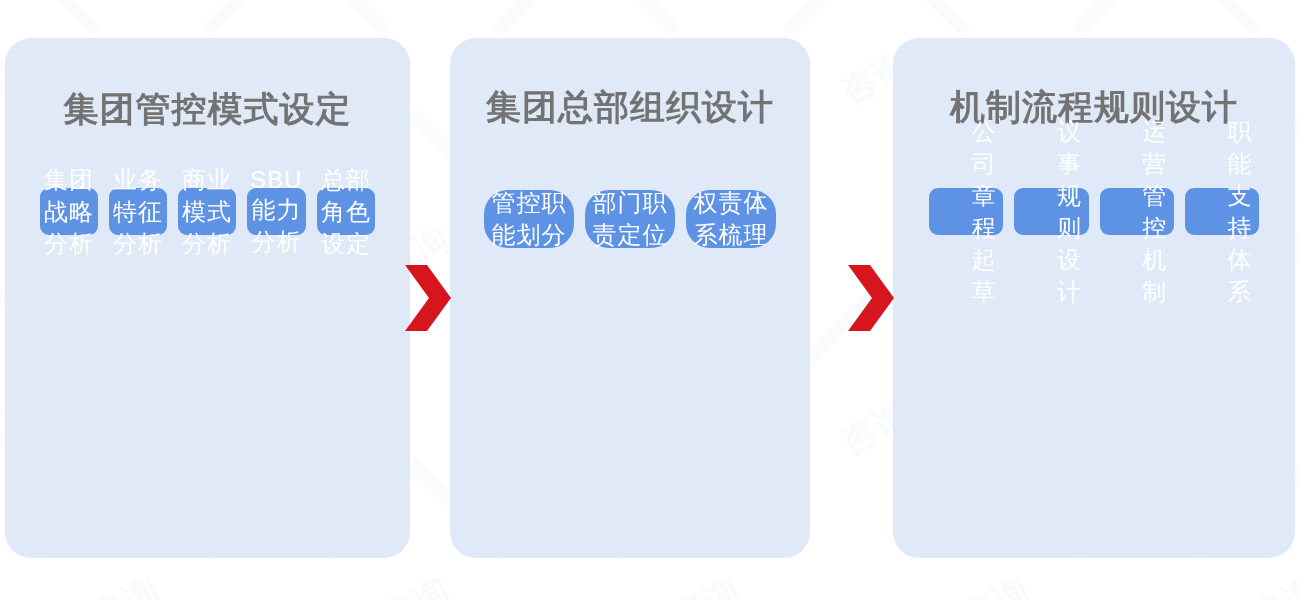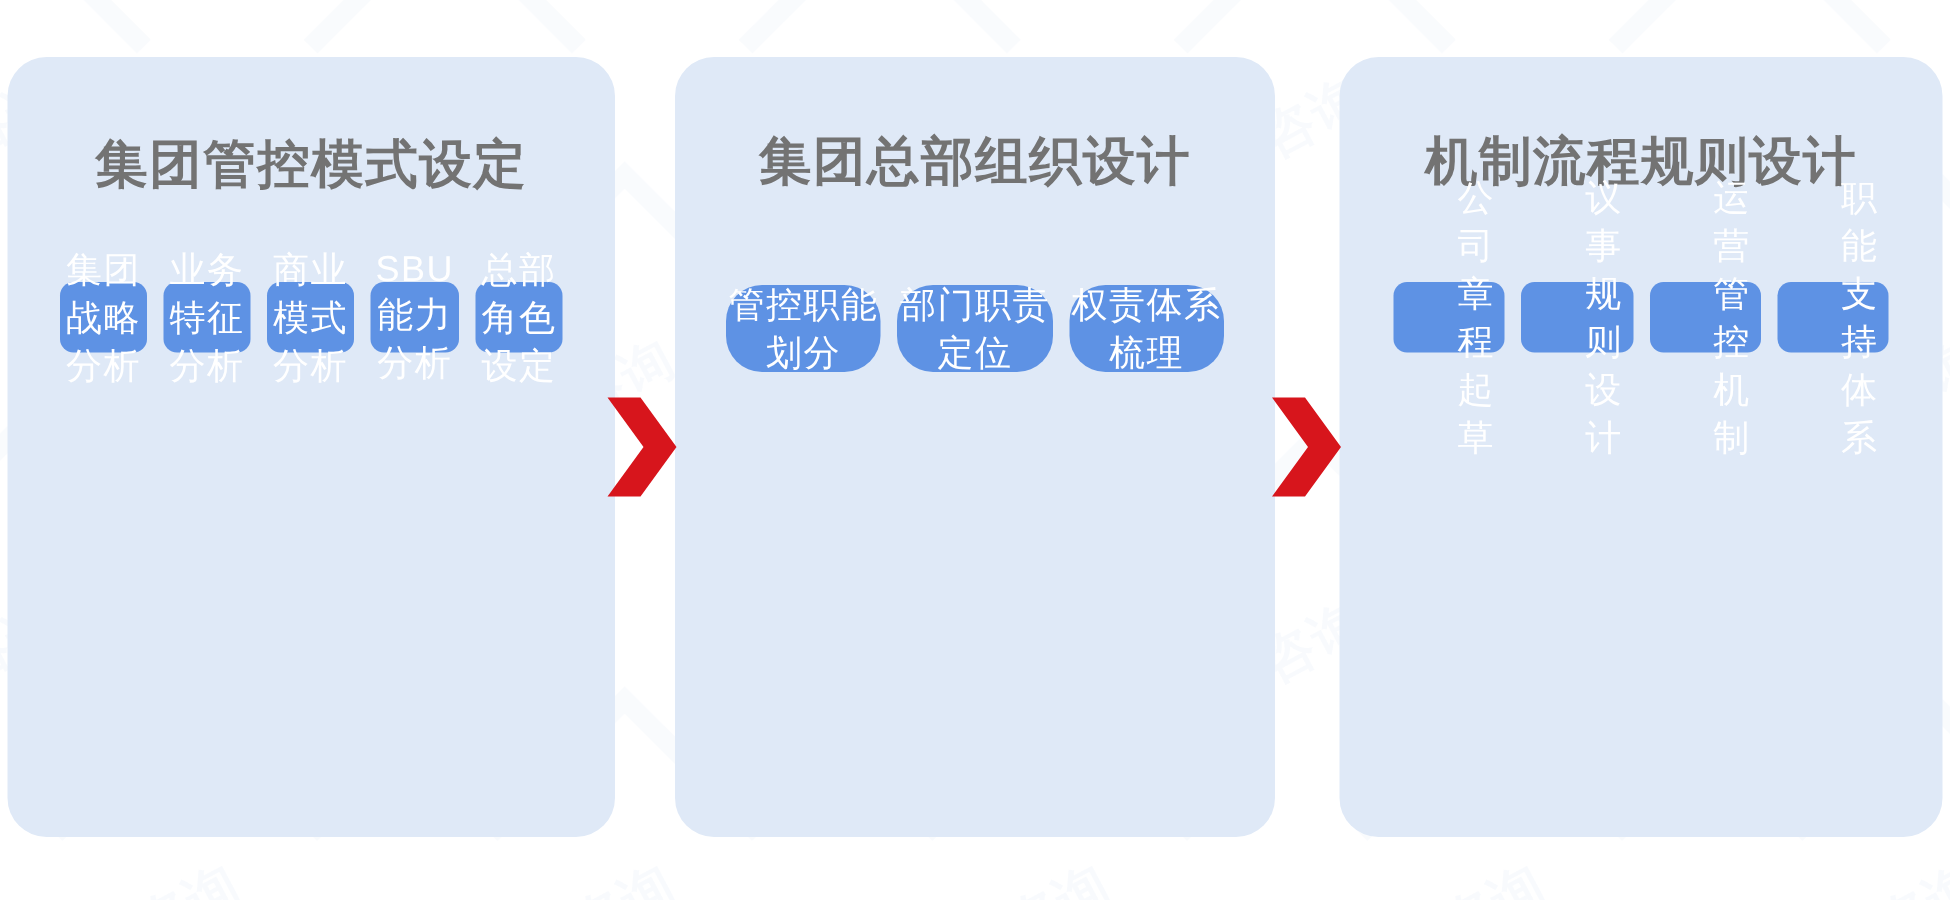--- a/index.html
+++ b/index.html
@@ -49,21 +49,21 @@
 
   .panel {
     position: absolute;
     top: 38px;
     height: 520px;
     background: #dfe9f7;
     border-radius: 26px;
     overflow: hidden;
   }
   .panel.p1 { left: 5px;   width: 405px; }
-  .panel.p2 { left: 450px; width: 400px; }
+  .panel.p2 { left: 450px; width: 360px; }
   .panel.p3 { left: 893px; width: 402px; }
 
   .panel-title {
     position: absolute;
     top: 0;
     left: 0;
     right: 0;
     text-align: center;
     font-size: 35px;
     font-weight: bold;

